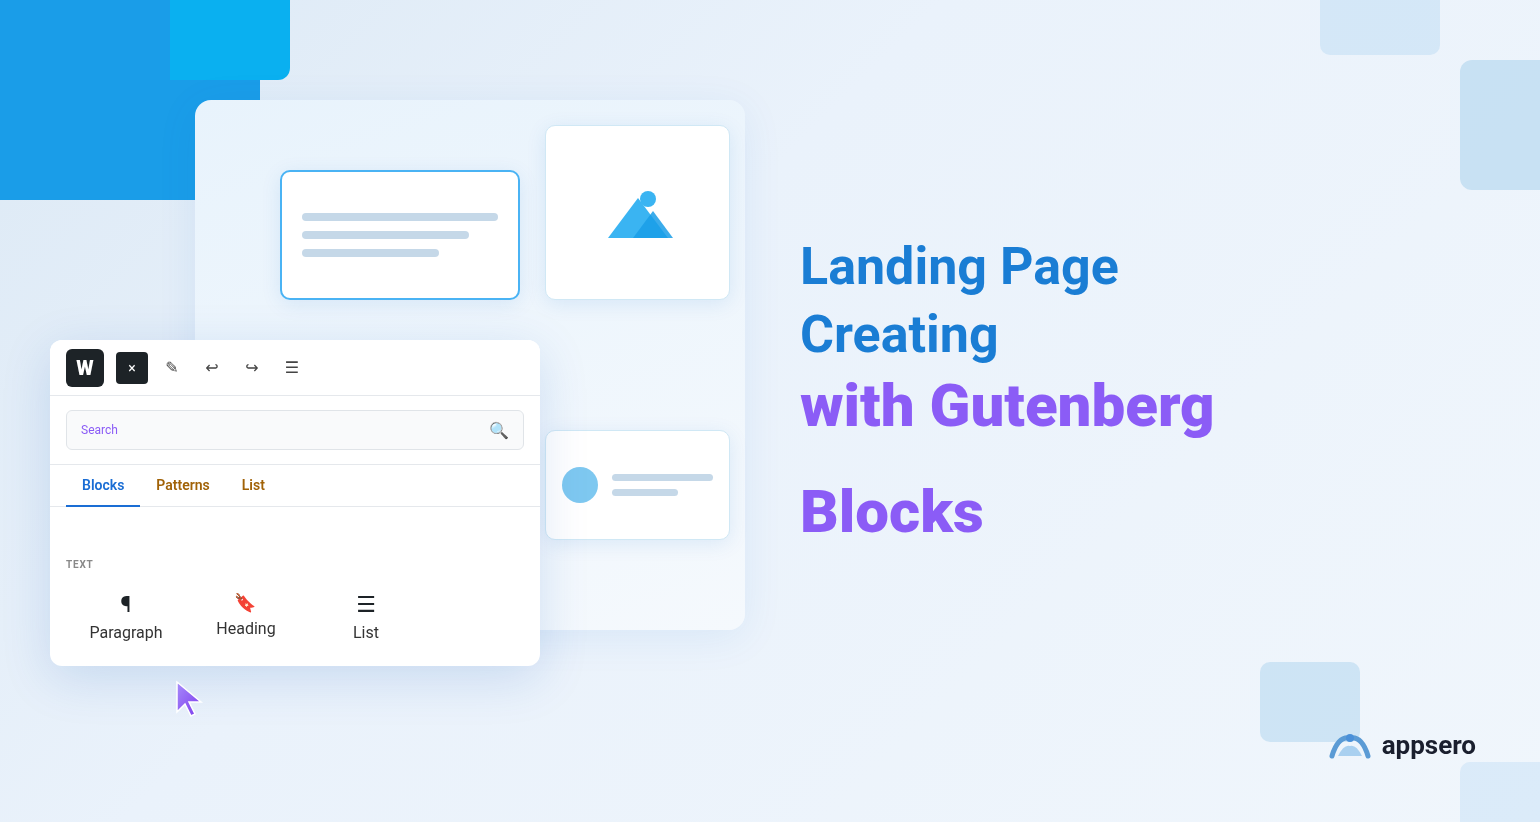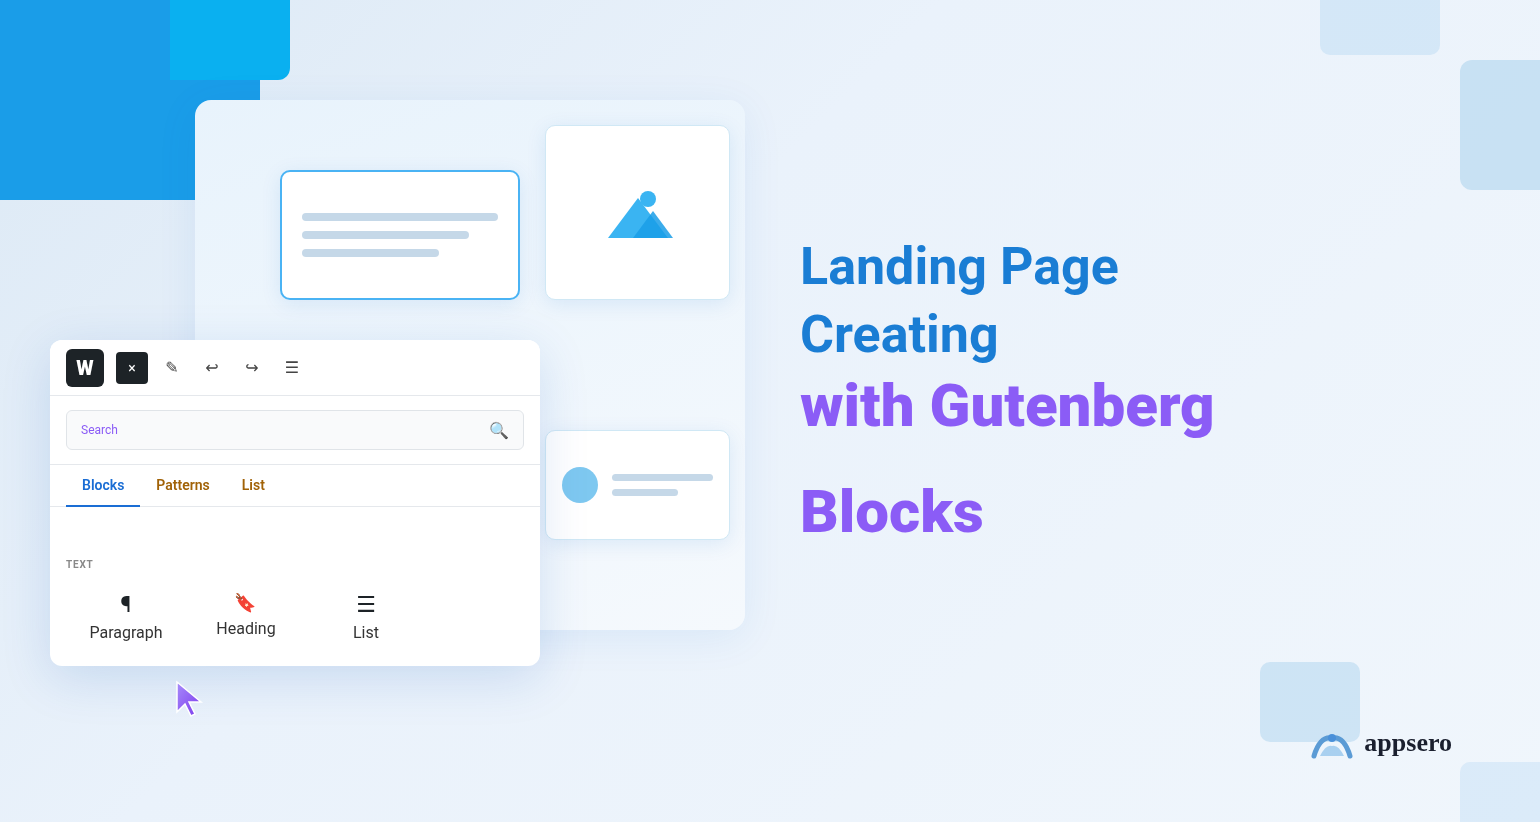--- a/index.html
+++ b/index.html
@@ -331,27 +331,26 @@
       font-size: 60px;
       font-weight: 900;
       color: #8b5cf6;
       line-height: 1.1;
       margin-bottom: 40px;
     }
 
     
     .appsero-logo {
       display: flex;
-      align-items: flex-start;
+      align-items: center;
       gap: 10px;
       margin-top: auto;
       position: absolute;
       bottom: 60px;
-      right: 88px;
-      font-family: Liberation Serif, serif;
+      right: 64px;
     }
     .appsero-icon {
       width: 44px; height: 34px;
     }
     .appsero-text {
       font-size: 26px;
       font-weight: 700;
       color: #1a1f2e;
     }
 

